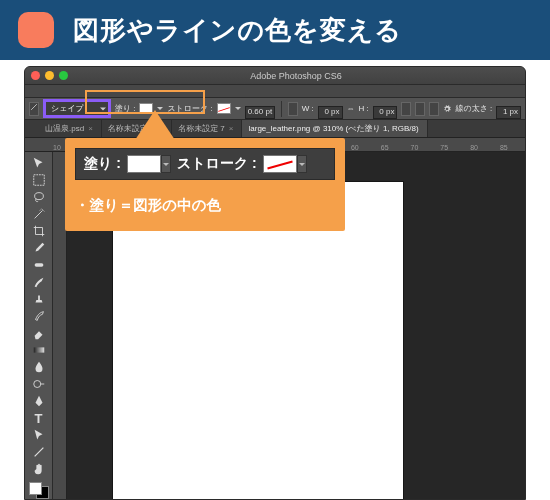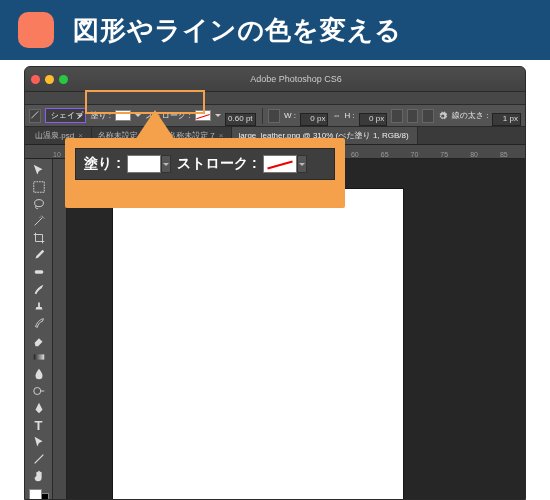--- a/index.html
+++ b/index.html
@@ -34,21 +34,21 @@
     background: #393939;
     border-radius: 6px 6px 0 0;
     overflow: hidden;
     border: 1px solid #2a2a2a;
   }
   
   .ps-titlebar {
     height: 18px;
     background: linear-gradient(#4d4d4d,#414141);
     display: flex; align-items: center;
-    padding: 12px 6px;
+    padding: 5px 6px;
     gap: 5px;
     font-size: 9px; color: #ddd;
     border-bottom: 1px solid #2a2a2a;
   }
   .traffic { width: 9px; height: 9px; border-radius: 50%; }
   .ps-titlebar .title-text { flex: 1; text-align: center; font-size: 9px; color: #ccc; }
   
   .ps-menubar {
     height: 13px;
     background: #474747;
@@ -63,22 +63,22 @@
     gap: 4px;
     font-size: 8px; color: #e5e5e5;
     border-bottom: 1px solid #2a2a2a;
     white-space: nowrap;
     overflow: hidden;
   }
   .opt-tool-icon {
     width: 14px; height: 14px; background: #444; border: 1px solid #666;
   }
   .opt-shape-drop {
-    background: #3d3d3d; border: 1px solid #8b5cf6;
-    padding: 1px 2px 1px 5px; position: relative;
+    background: #3d3d3d; border: 3px solid #8b5cf6;
+    padding: 1px 24px 1px 5px; position: relative;
     font-size: 8px;
   }
   .opt-shape-drop::after {
     content: ""; position: absolute; right: 2px; top: 50%;
     border: 3px solid transparent; border-top-color: #ccc;
     transform: translateY(-25%);
   }
   .opt-label { font-size: 8px; }
   .opt-swatch {
     width: 20px; height: 11px; border: 1px solid #888;
@@ -98,21 +98,21 @@
   .opt-sep { width: 1px; height: 16px; background: #333; margin: 0 2px; }
   .opt-icon { width: 14px; height: 14px; background: #444; border: 1px solid #666; }
   .opt-gear { width: 12px; height: 12px; color: #ccc; }
   
   .ps-tabs {
     height: 18px;
     background: #3a3a3a;
     display: flex; align-items: flex-end;
     font-size: 8px; color: #bbb;
     border-bottom: 1px solid #222;
-    padding-left: 4px;
+    padding-left: 14px;
     gap: 0;
     overflow: hidden;
   }
   .ps-tab {
     padding: 3px 8px 3px 6px;
     background: #3a3a3a;
     border-right: 1px solid #2a2a2a;
     white-space: nowrap;
   }
   .ps-tab.active { background: #4d4d4d; color: #eee; }
@@ -414,16 +414,17 @@
           <div class="zoom-swatch"></div>
           <div class="zoom-drop"></div>
         </div>
         <span>ストローク :</span>
         <div class="zoom-swatch-wrapper">
           <div class="zoom-swatch none"></div>
           <div class="zoom-drop"></div>
         </div>
       </div>
       <div class="callout-notes">
+        <div>・塗り＝図形の中の色</div>
       </div>
     </div>
   </div>
 </div>
 
 </body></html>

